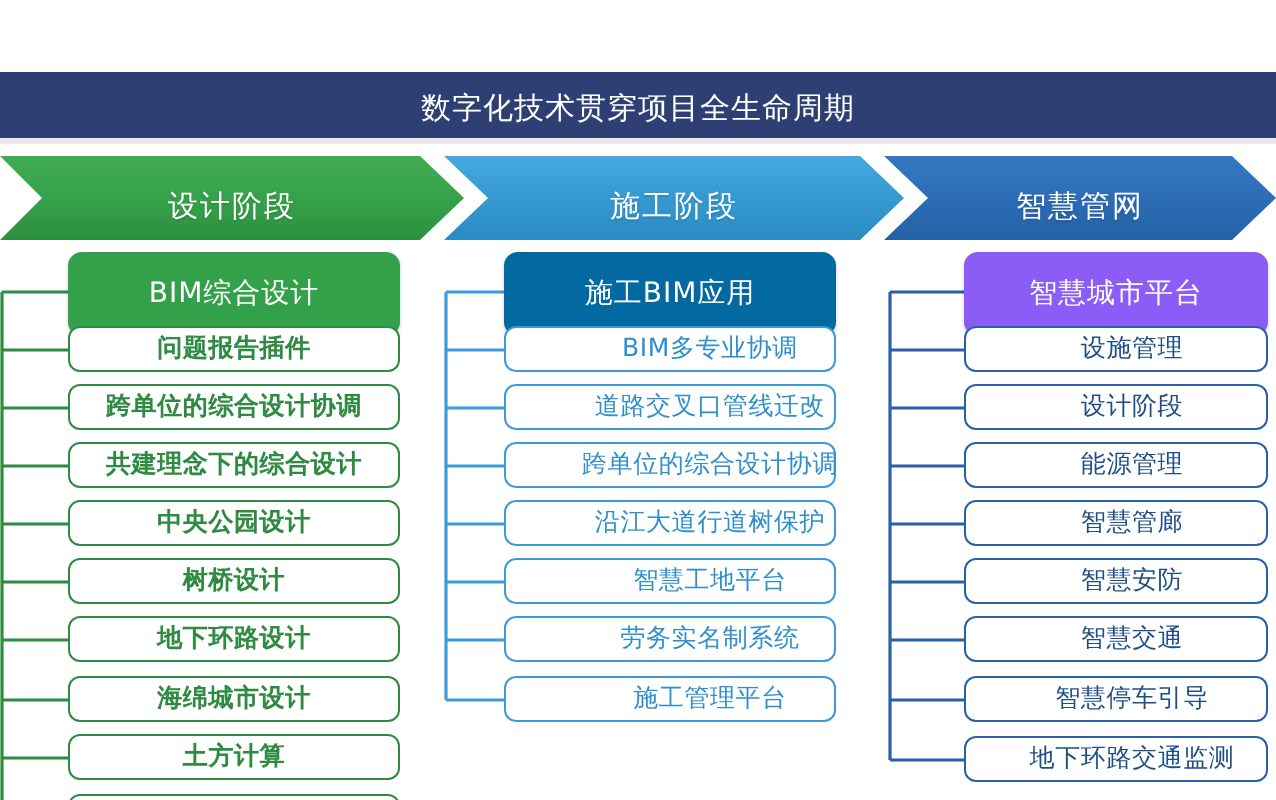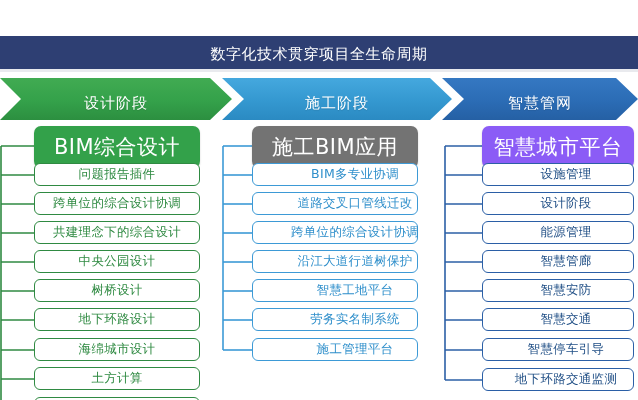--- a/index.html
+++ b/index.html
@@ -45,36 +45,36 @@
   
   .col{position:absolute;top:88px;}
   .col0{left:0px;width:212px;}
   .col1{left:222px;width:212px;}
   .col2{left:444px;width:194px;}
 
   .header-box{
     position:absolute;top:2px;
     height:42px;border-radius:7px;
     display:flex;align-items:center;justify-content:center;
-    color:#fff;font-size:21px;letter-spacing:.5px;
+    color:#fff;font-size:14px;letter-spacing:.5px;
     box-shadow:0 1px 2px rgba(0,0,0,.18);
   }
   .col0 .header-box{left:34px;width:166px;background:#33a14a;}
-  .col1 .header-box{left:30px;width:166px;background:#737373;}
+  .col1 .header-box{left:30px;width:166px;background:#0369a1;}
   .col2 .header-box{left:38px;width:152px;background:#8b5cf6;}
 
   .item{
     position:absolute;height:23px;
     background:#ffffff;border-radius:6px;
     display:flex;align-items:center;justify-content:center;
     font-size:12.5px;letter-spacing:.3px;
     box-sizing:border-box;
     white-space:nowrap;
   }
-  .col0 .item{left:34px;width:166px;border:1.4px solid #2f8a42;color:#2f8a42;}
+  .col0 .item{left:34px;width:166px;border:1.4px solid #2f8a42;color:#2f8a42;font-weight:bold;}
   .col1 .item{left:30px;width:166px;border:1.4px solid #3d9ad6;color:#2f8fcb;padding-left:40px;}
   .col2 .item{left:38px;width:152px;border:1.4px solid #2b5fa6;color:#1f4e85;padding-left:16px;}
 
   
   .bracket{position:absolute;top:88px;}
   .bracket svg{display:block;}
   .b0{left:0px;}
   .b1{left:222px;}
   .b2{left:444px;}
 </style>

